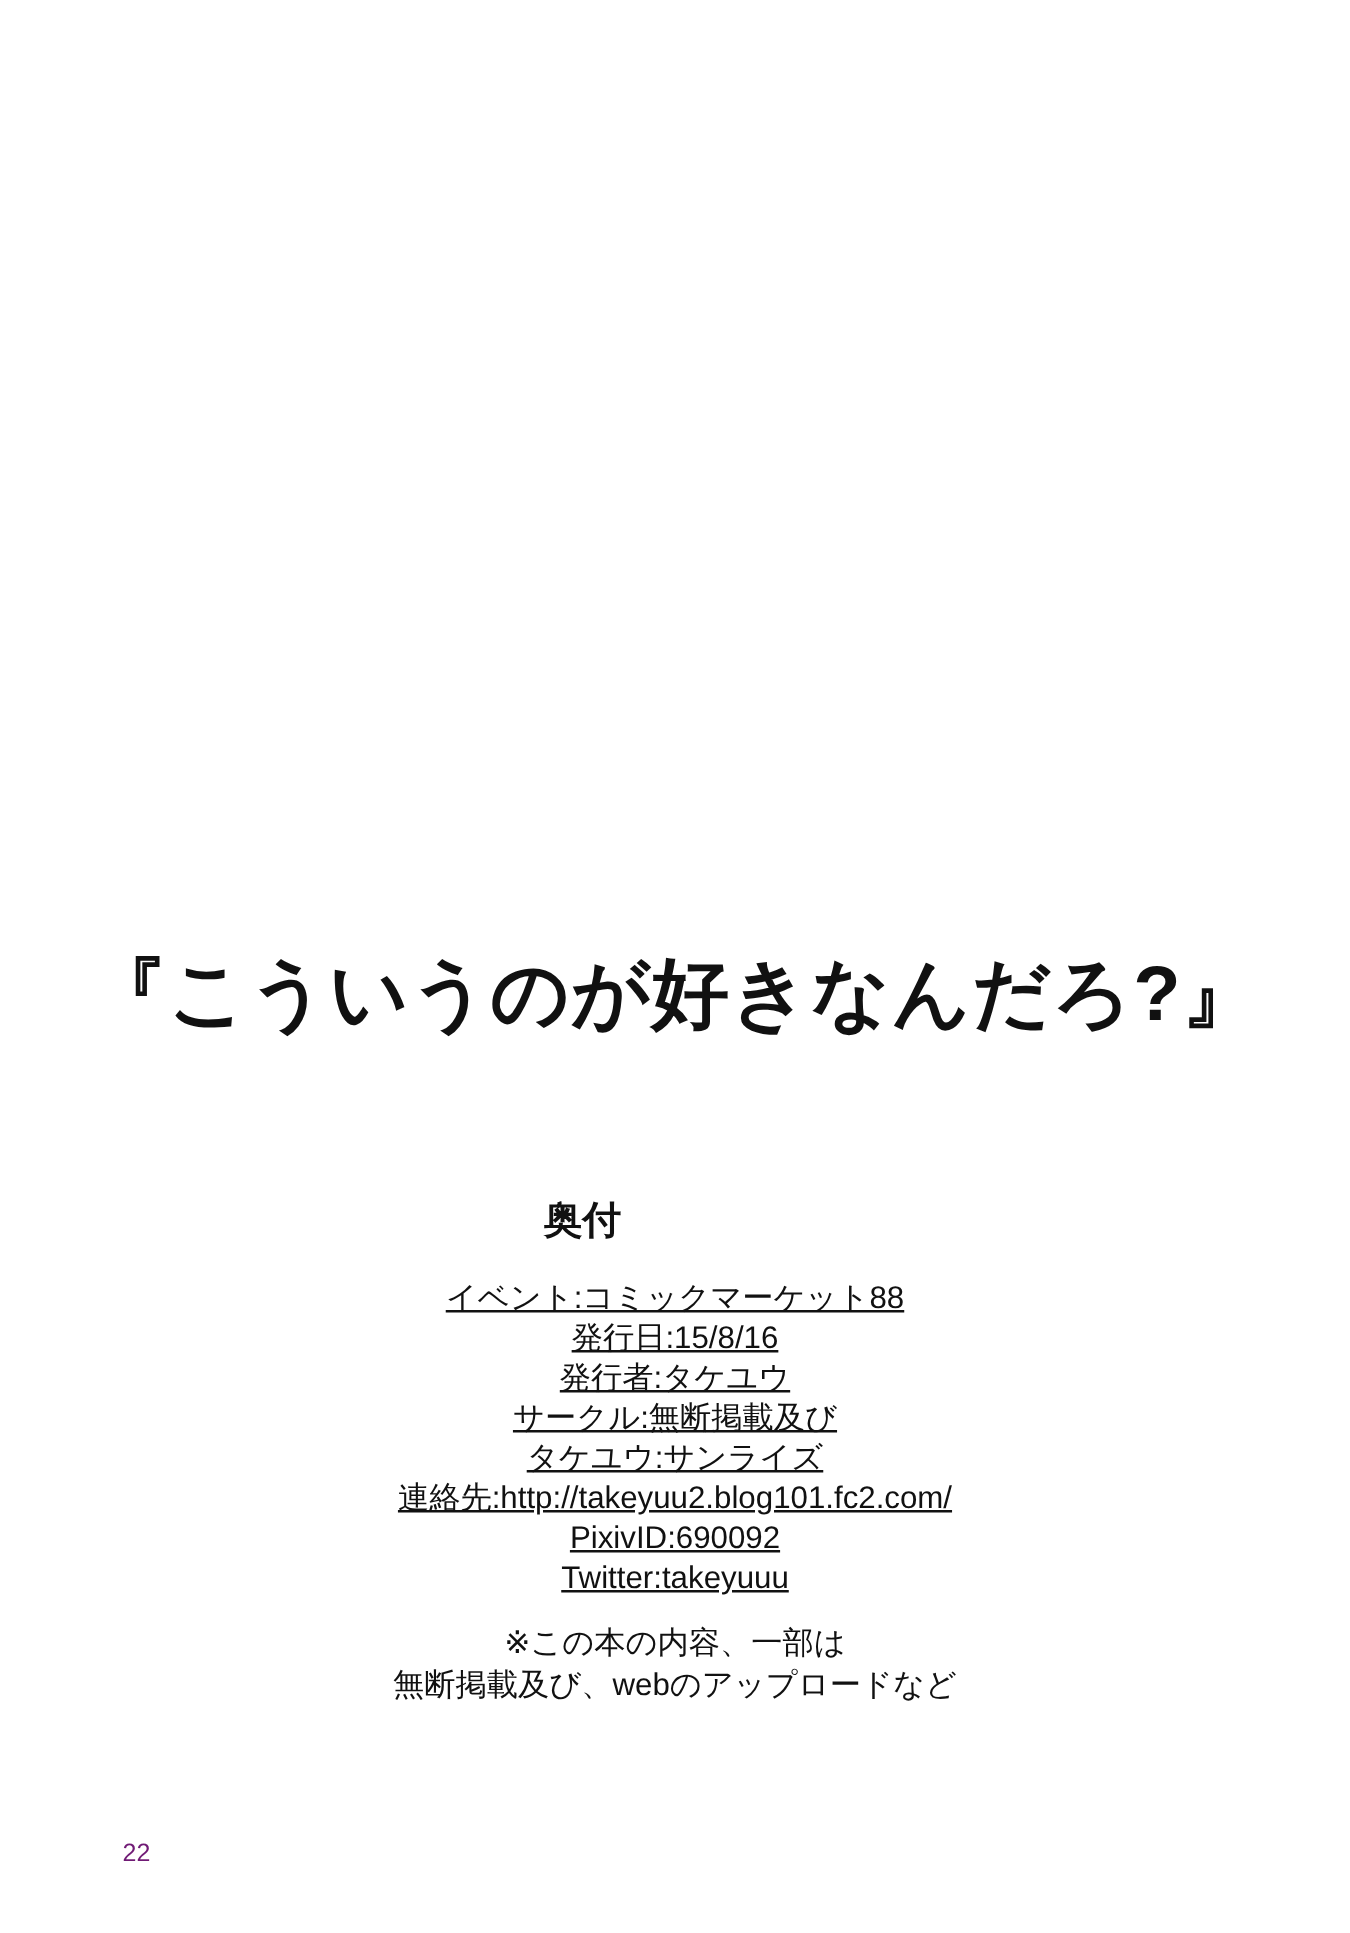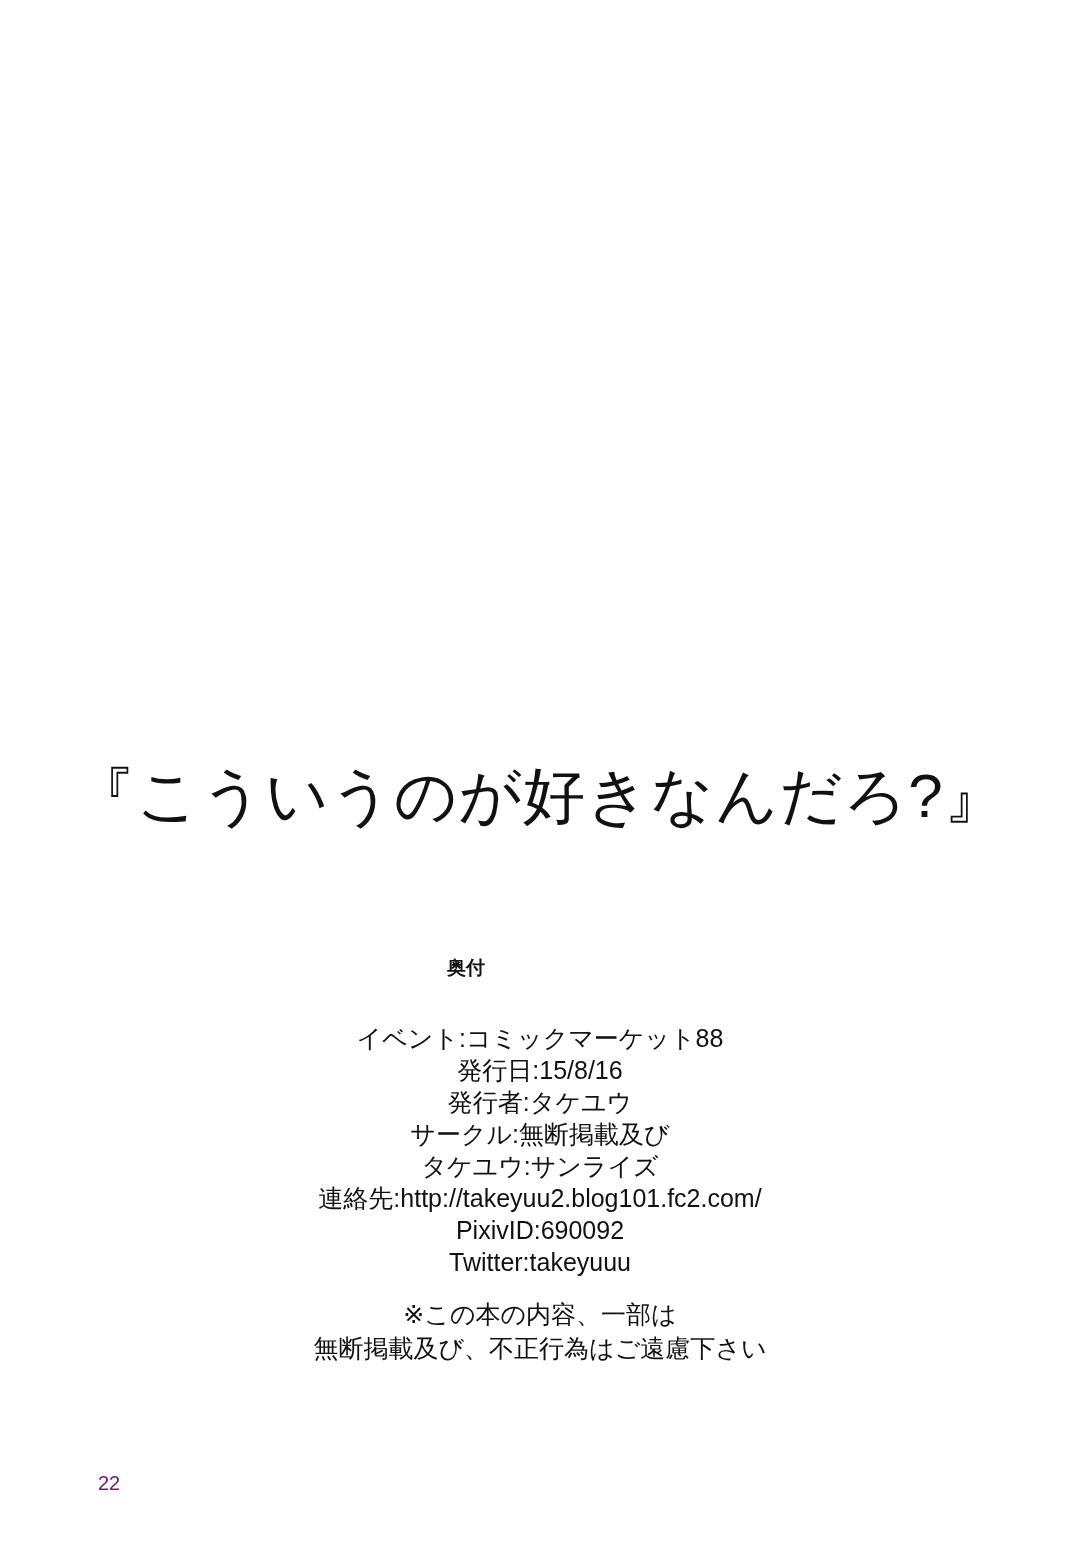--- a/index.html
+++ b/index.html
@@ -16,42 +16,43 @@
     color: #111111;
     overflow: hidden;
   }
   .title {
     position: absolute;
     top: 762px;
     left: 0;
     width: 1080px;
     text-align: center;
     font-size: 62px;
-    font-weight: normal;
+    font-weight: bold;
     letter-spacing: 1px;
     line-height: 1.1;
     white-space: nowrap;
   }
   .colophon-heading {
     position: absolute;
     top: 955px;
     left: 0;
     width: 932px;
     text-align: center;
-    font-size: 19px;
+    font-size: 31px;
     font-weight: bold;
   }
   .colophon-block {
     position: absolute;
     top: 1022px;
     left: 0;
     width: 1080px;
     text-align: center;
     font-size: 25px;
     line-height: 32px;
+    text-decoration: underline;
   }
   .colophon-block .line {
     display: block;
     white-space: nowrap;
   }
   .notice-block {
     position: absolute;
     top: 1297px;
     left: 0;
     width: 1080px;
@@ -88,18 +89,18 @@
     <span class="line">発行者:タケユウ</span>
     <span class="line">サークル:無断掲載及び</span>
     <span class="line">タケユウ:サンライズ</span>
     <span class="line">連絡先:http://takeyuu2.blog101.fc2.com/</span>
     <span class="line">PixivID:690092</span>
     <span class="line">Twitter:takeyuuu</span>
   </div>
 
   <div class="notice-block">
     <span class="line">※この本の内容、一部は</span>
-    <span class="line">無断掲載及び、不正行為はご遠慮下さい</span>
+    <span class="line">無断掲載及び、webのアップロードなど</span>
   </div>
 
   <div class="page-number">22</div>
 
 </div>
 
 </body></html>

